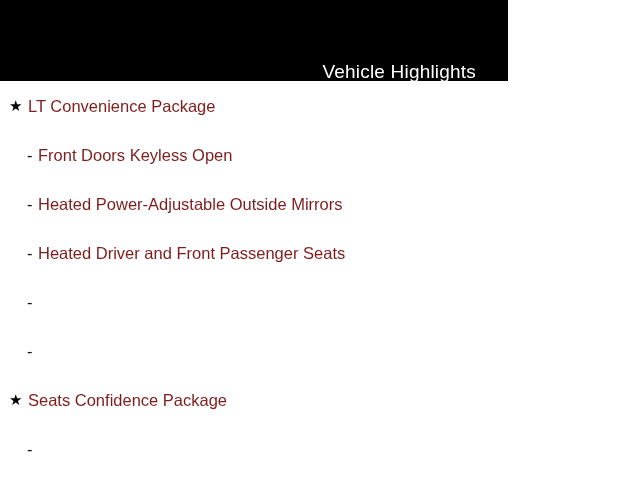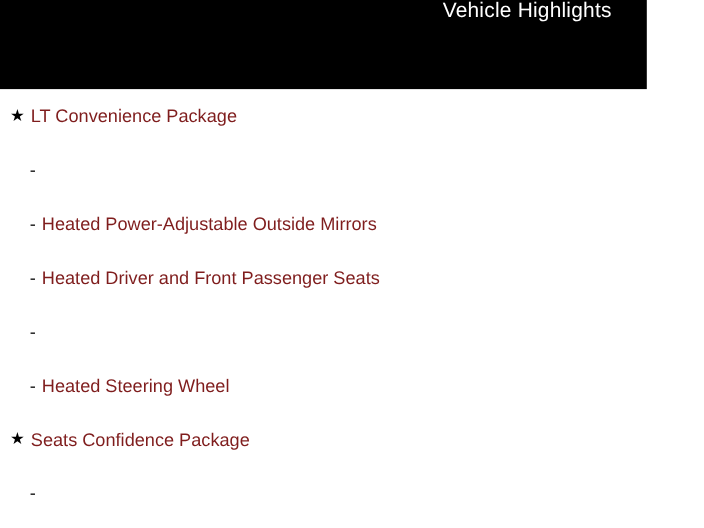--- a/index.html
+++ b/index.html
@@ -16,25 +16,25 @@
   .page {
     position: relative;
     width: 640px;
     height: 480px;
     background: #ffffff;
   }
   .header-bar {
     position: absolute;
     top: 0;
     left: 0;
-    width: 588px;
+    width: 508px;
     height: 81px;
     background: #000000;
     display: flex;
-    align-items: flex-start;
+    align-items: flex-end;
     justify-content: flex-end;
     box-sizing: border-box;
     padding-right: 32px;
   }
   .header-title {
     color: #ffffff;
     font-size: 19px;
     letter-spacing: 0.2px;
     line-height: 1;
     font-weight: 400;
@@ -95,39 +95,39 @@
 
   <div class="content">
 
     <div class="item heading">
       <span class="bullet">★</span>
       <span class="item-text">LT Convenience Package</span>
     </div>
 
     <div class="item sub">
       <span class="sub-dash">-</span>
+      <span class="item-text">Front Doors Keyless Open</span>
     </div>
 
     <div class="item sub">
       <span class="sub-dash">-</span>
       <span class="item-text">Heated Power-Adjustable Outside Mirrors</span>
     </div>
 
     <div class="item sub">
       <span class="sub-dash">-</span>
       <span class="item-text">Heated Driver and Front Passenger Seats</span>
     </div>
 
     <div class="item sub">
       <span class="sub-dash">-</span>
     </div>
 
     <div class="item sub">
       <span class="sub-dash">-</span>
-      <span class="item-text">Heated Steering Wheel</span>
     </div>
 
     <div class="item heading">
       <span class="bullet">★</span>
       <span class="item-text">Seats Confidence Package</span>
     </div>
 
     <div class="item sub">
       <span class="sub-dash">-</span>
     </div>

